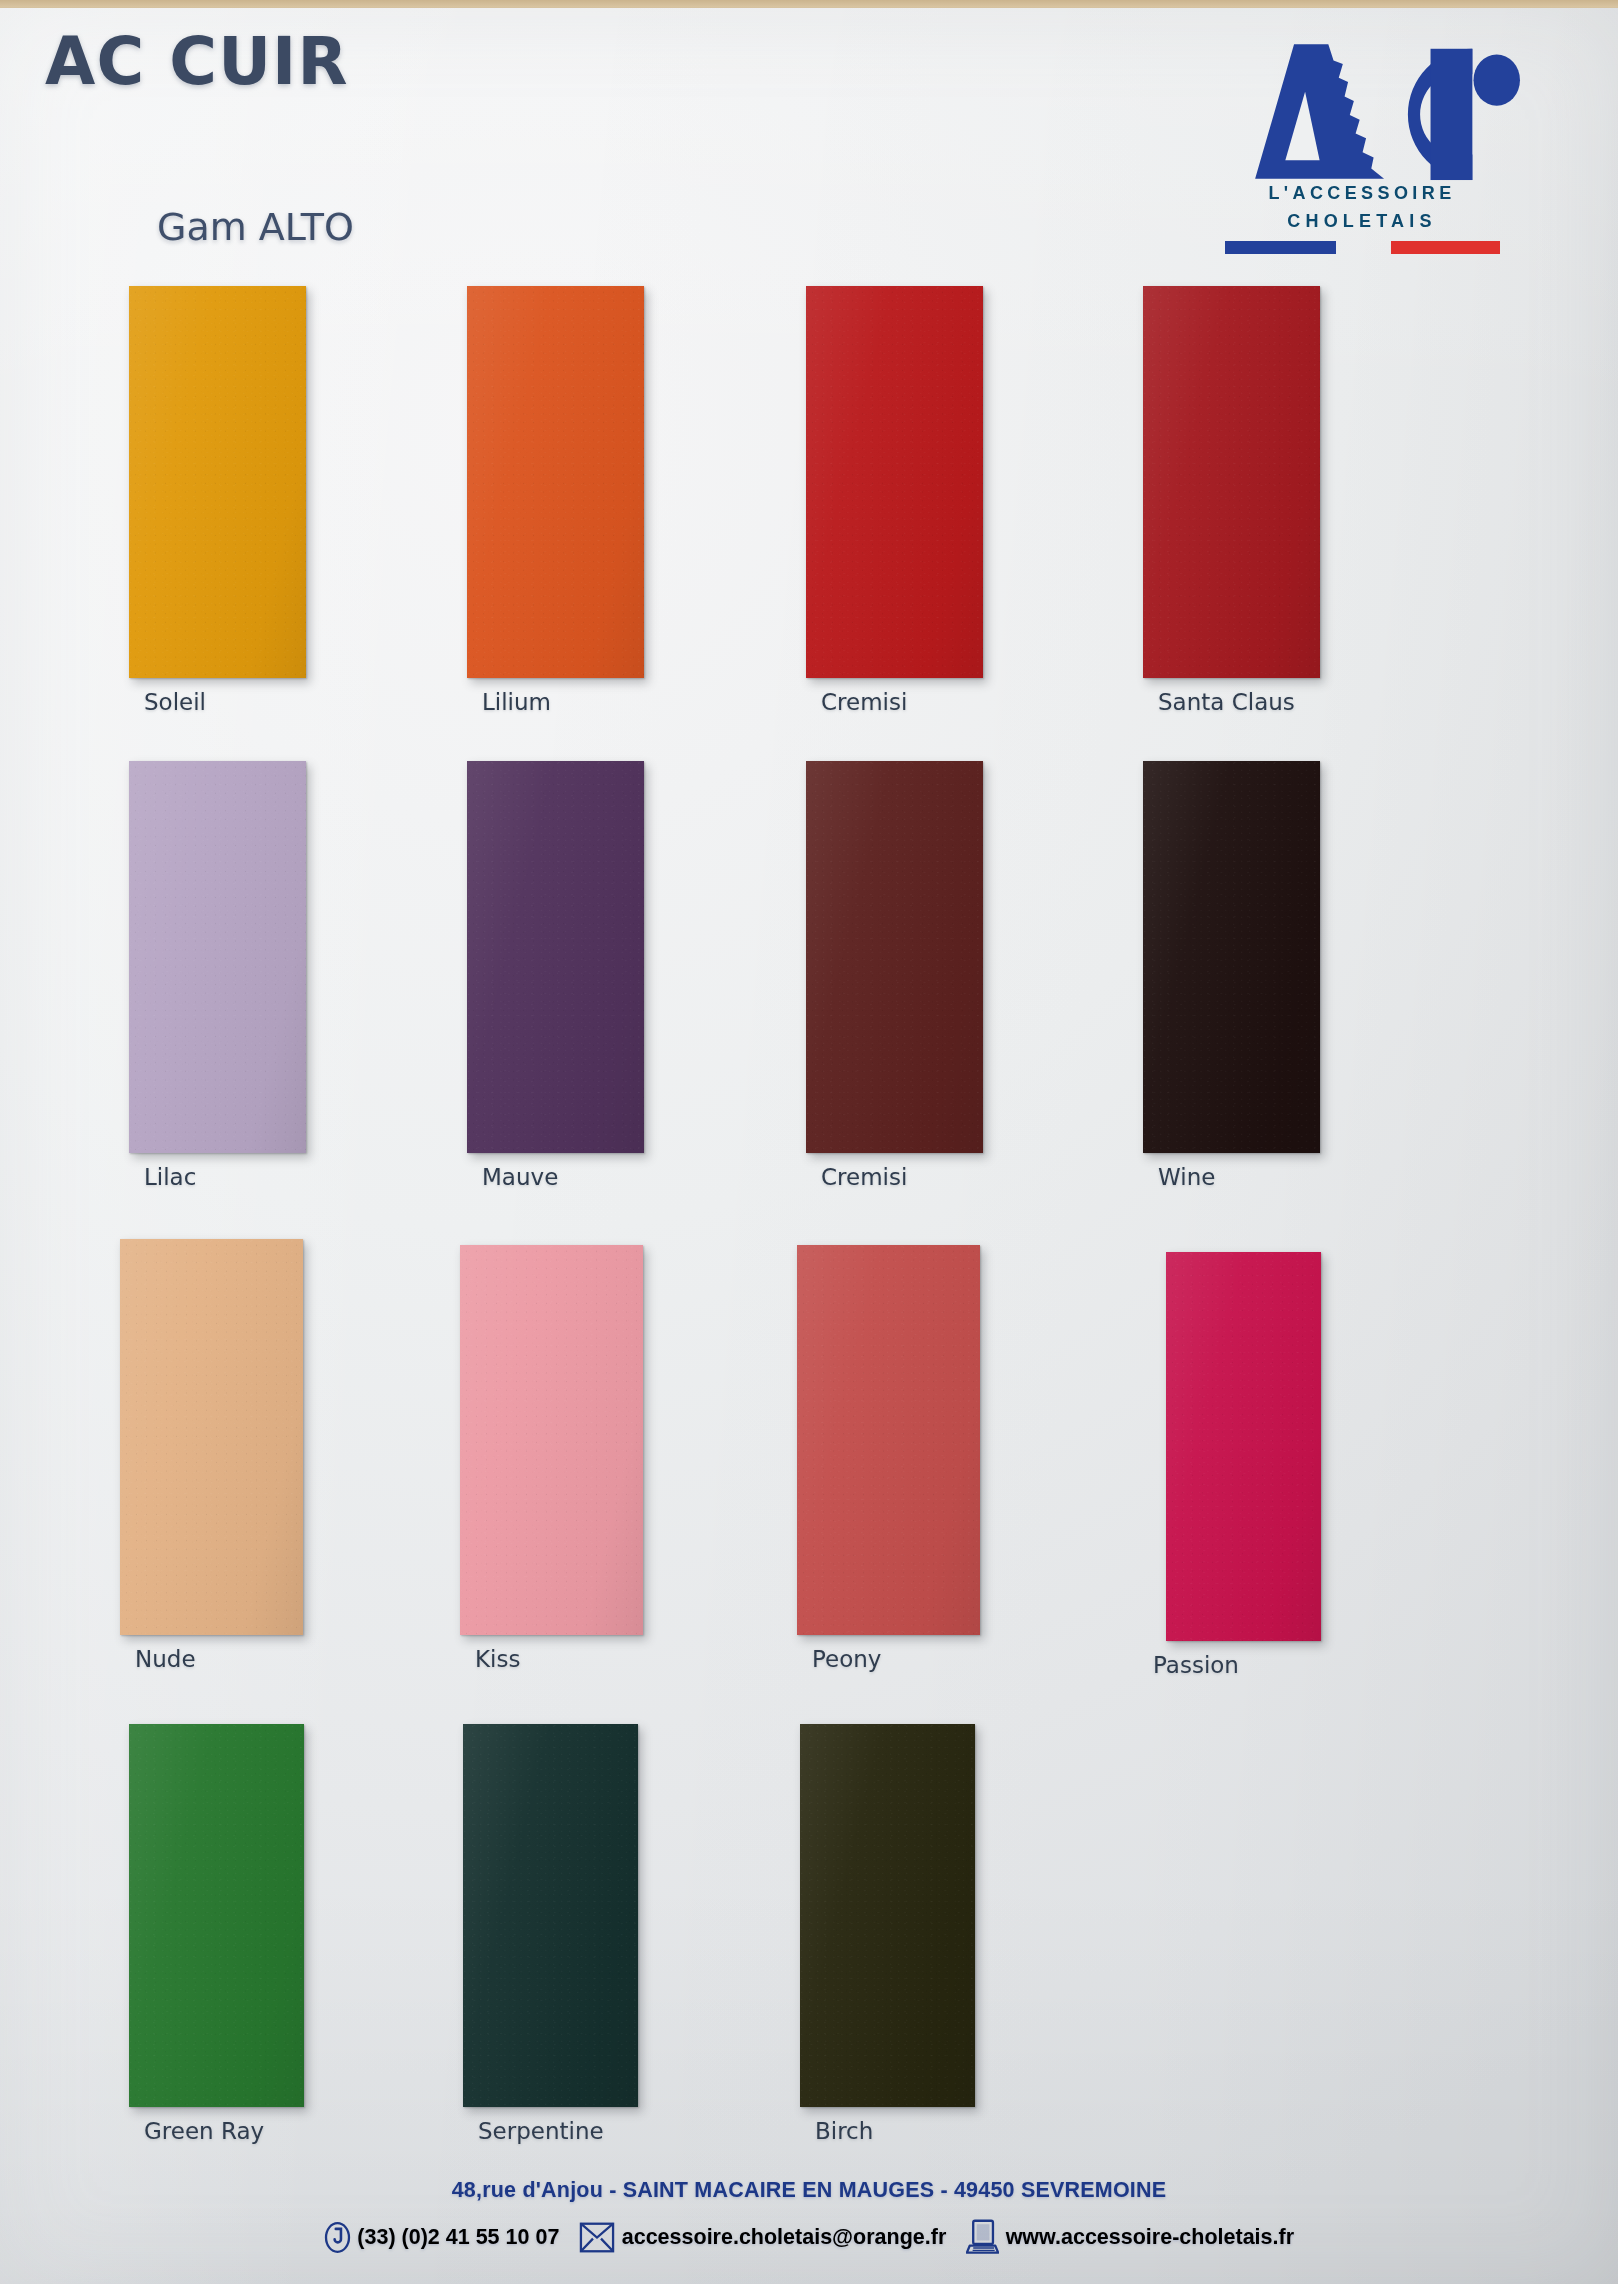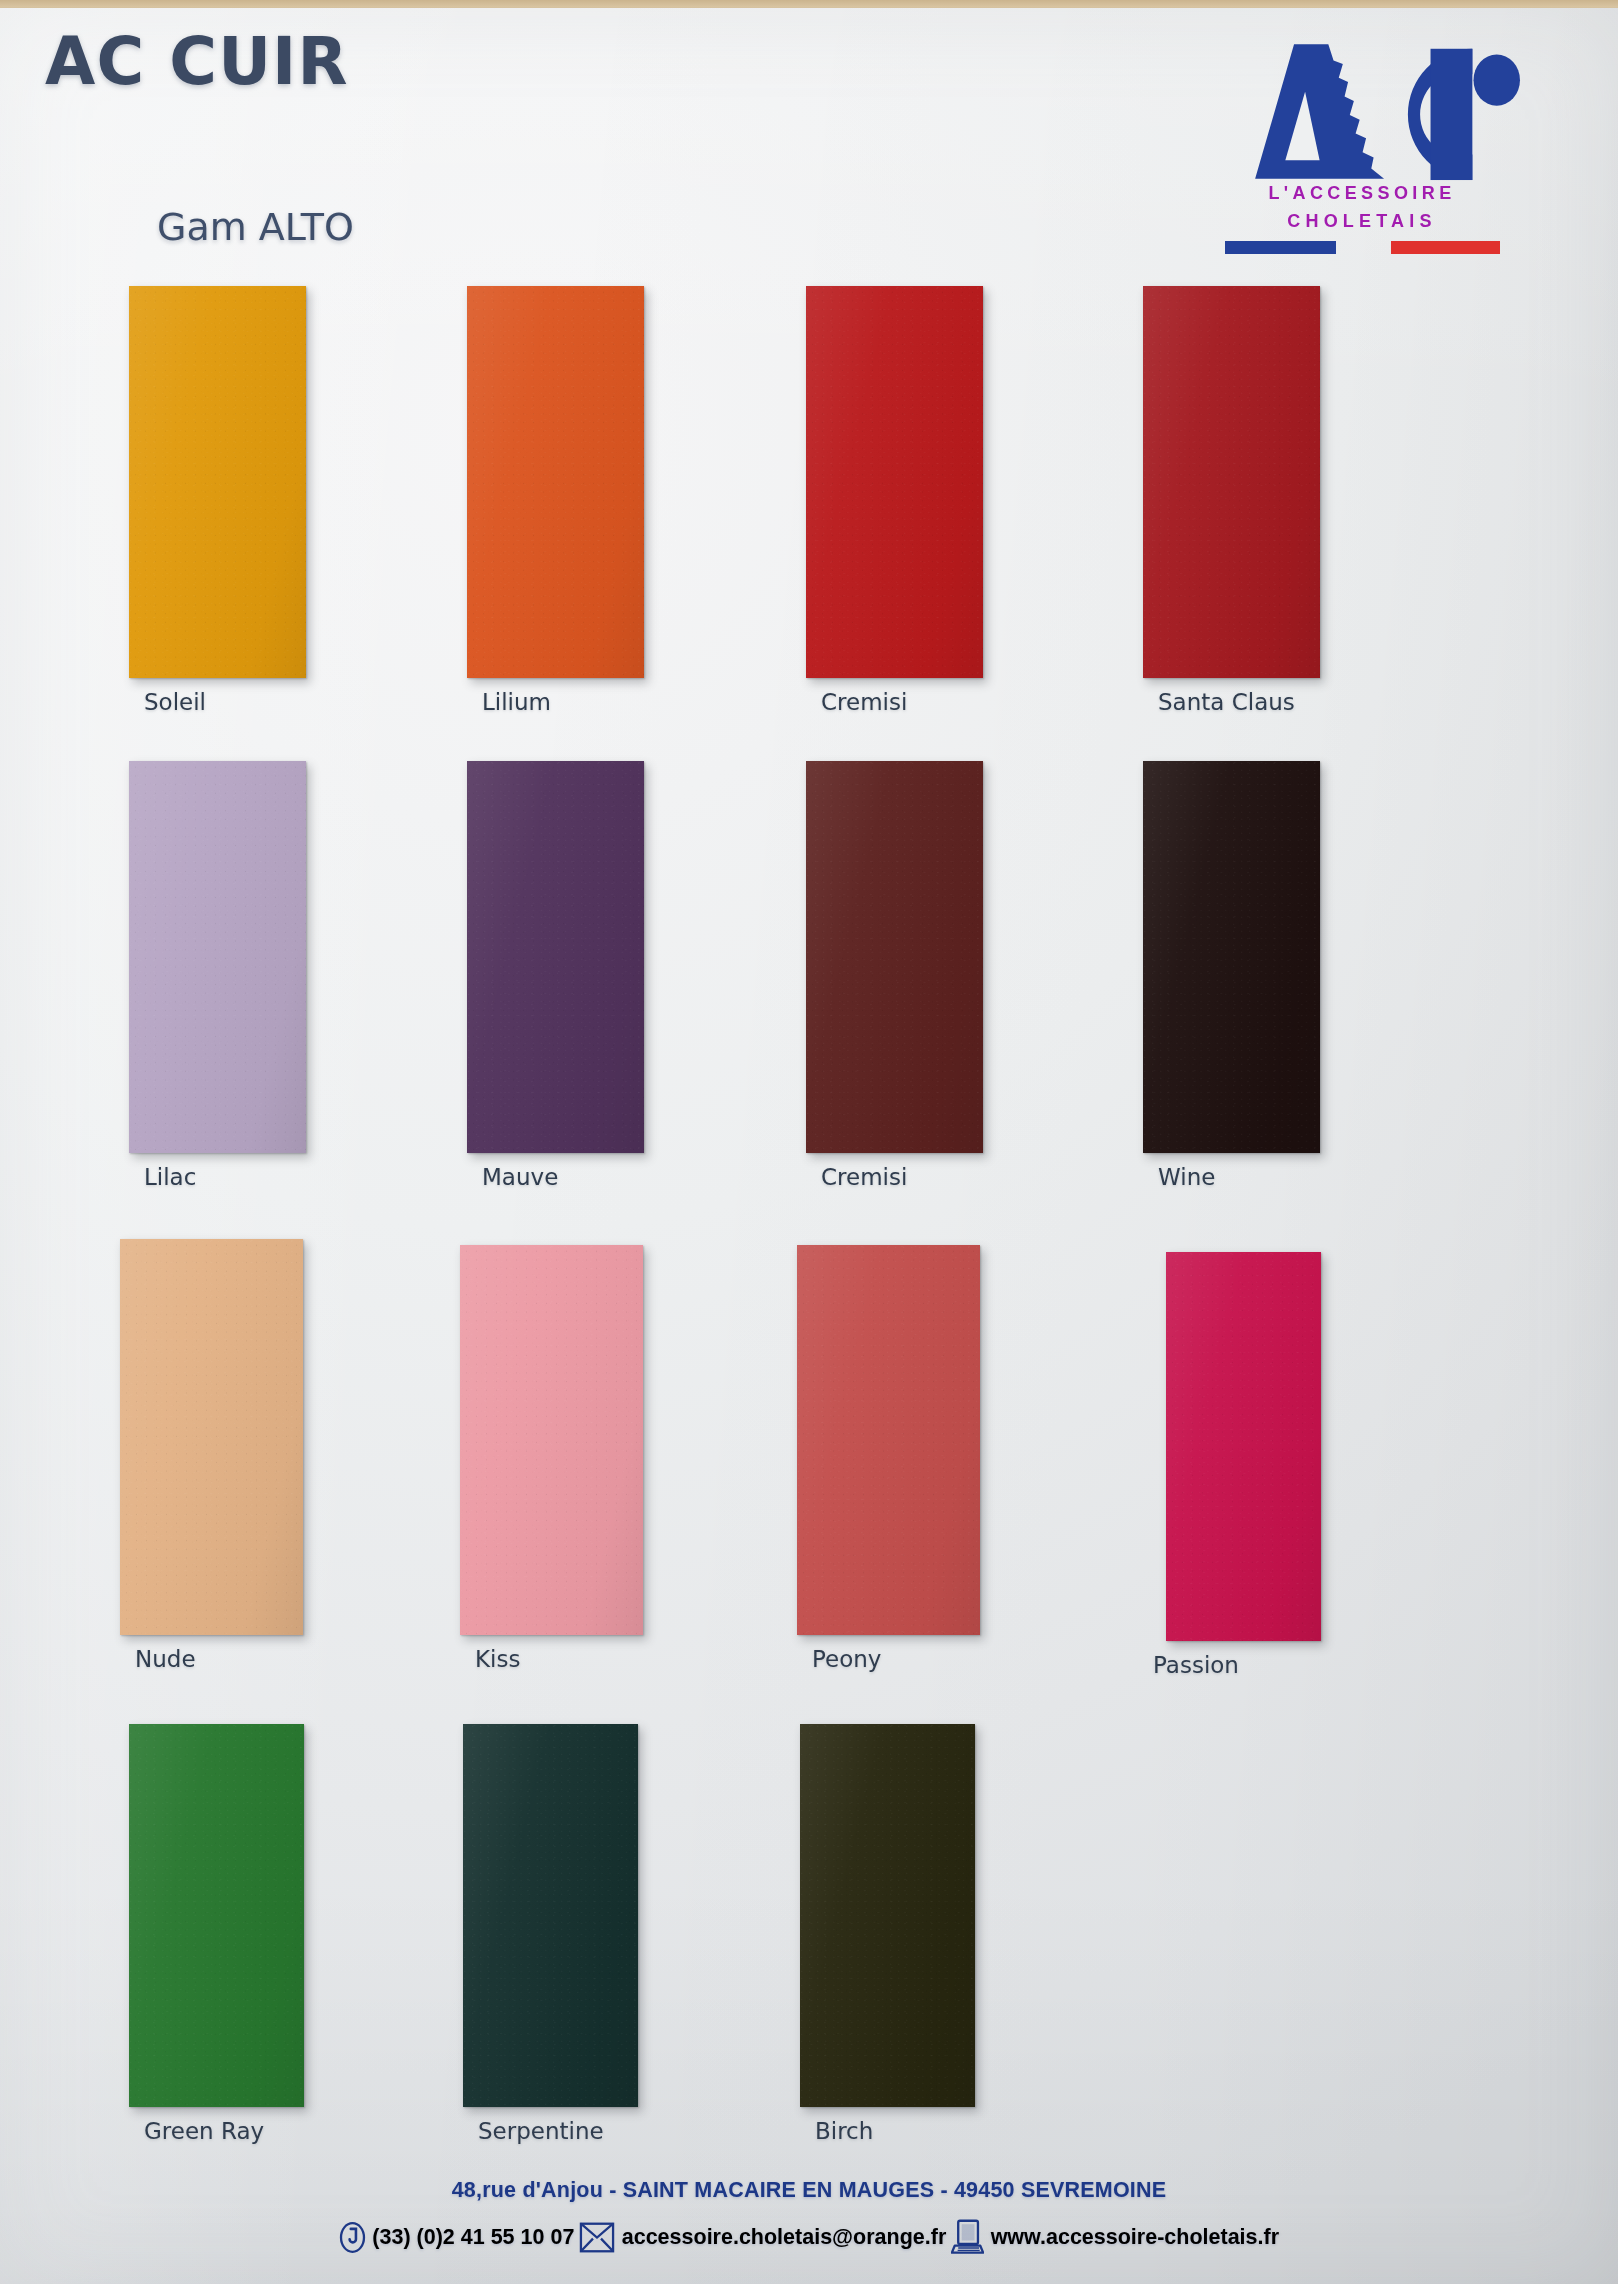--- a/index.html
+++ b/index.html
@@ -66,21 +66,21 @@
   #logo {
     position:absolute;
     left:1199px; top:36px;
     width:326px; height:227px;
   }
   #logo .mark { position:absolute; left:0; top:0; width:326px; height:151px; }
   #logo-line1, #logo-line2 {
     position:absolute;
     left:0; width:326px;
     text-align:center;
-    color:#a21caf;
+    color:#0c4a6e;
     font-family:"Liberation Sans", sans-serif;
     font-weight:700;
     font-size:18px;
     letter-spacing:4.4px;
   }
   #logo-line1 { top:147px; }
   #logo-line2 { top:175px; letter-spacing:5.2px; }
   #logo-bar-blue {
     position:absolute; left:25.6px; top:205px;
     width:111px; height:13.4px; background:#23419b;
@@ -153,21 +153,21 @@
     display:flex;
     align-items:center;
     justify-content:center;
     gap:5px;
     font-size:21.5px;
     font-weight:700;
     color:#000000;
     text-shadow:0 1.2px 2.9px rgba(70,90,150,.28);
   }
   #footer-contact .pair { display:flex; align-items:center; gap:6.4px; }
-  #footer-contact .pair + .pair { }
+  #footer-contact .pair + .pair { margin-left:15px; }
   .ficon { display:inline-block; line-height:0; }
 </style>
 </head>
 <body>
 
 <div id="page">
 
   <div id="desk-strip"></div>
 
   <div id="sheet"></div>

